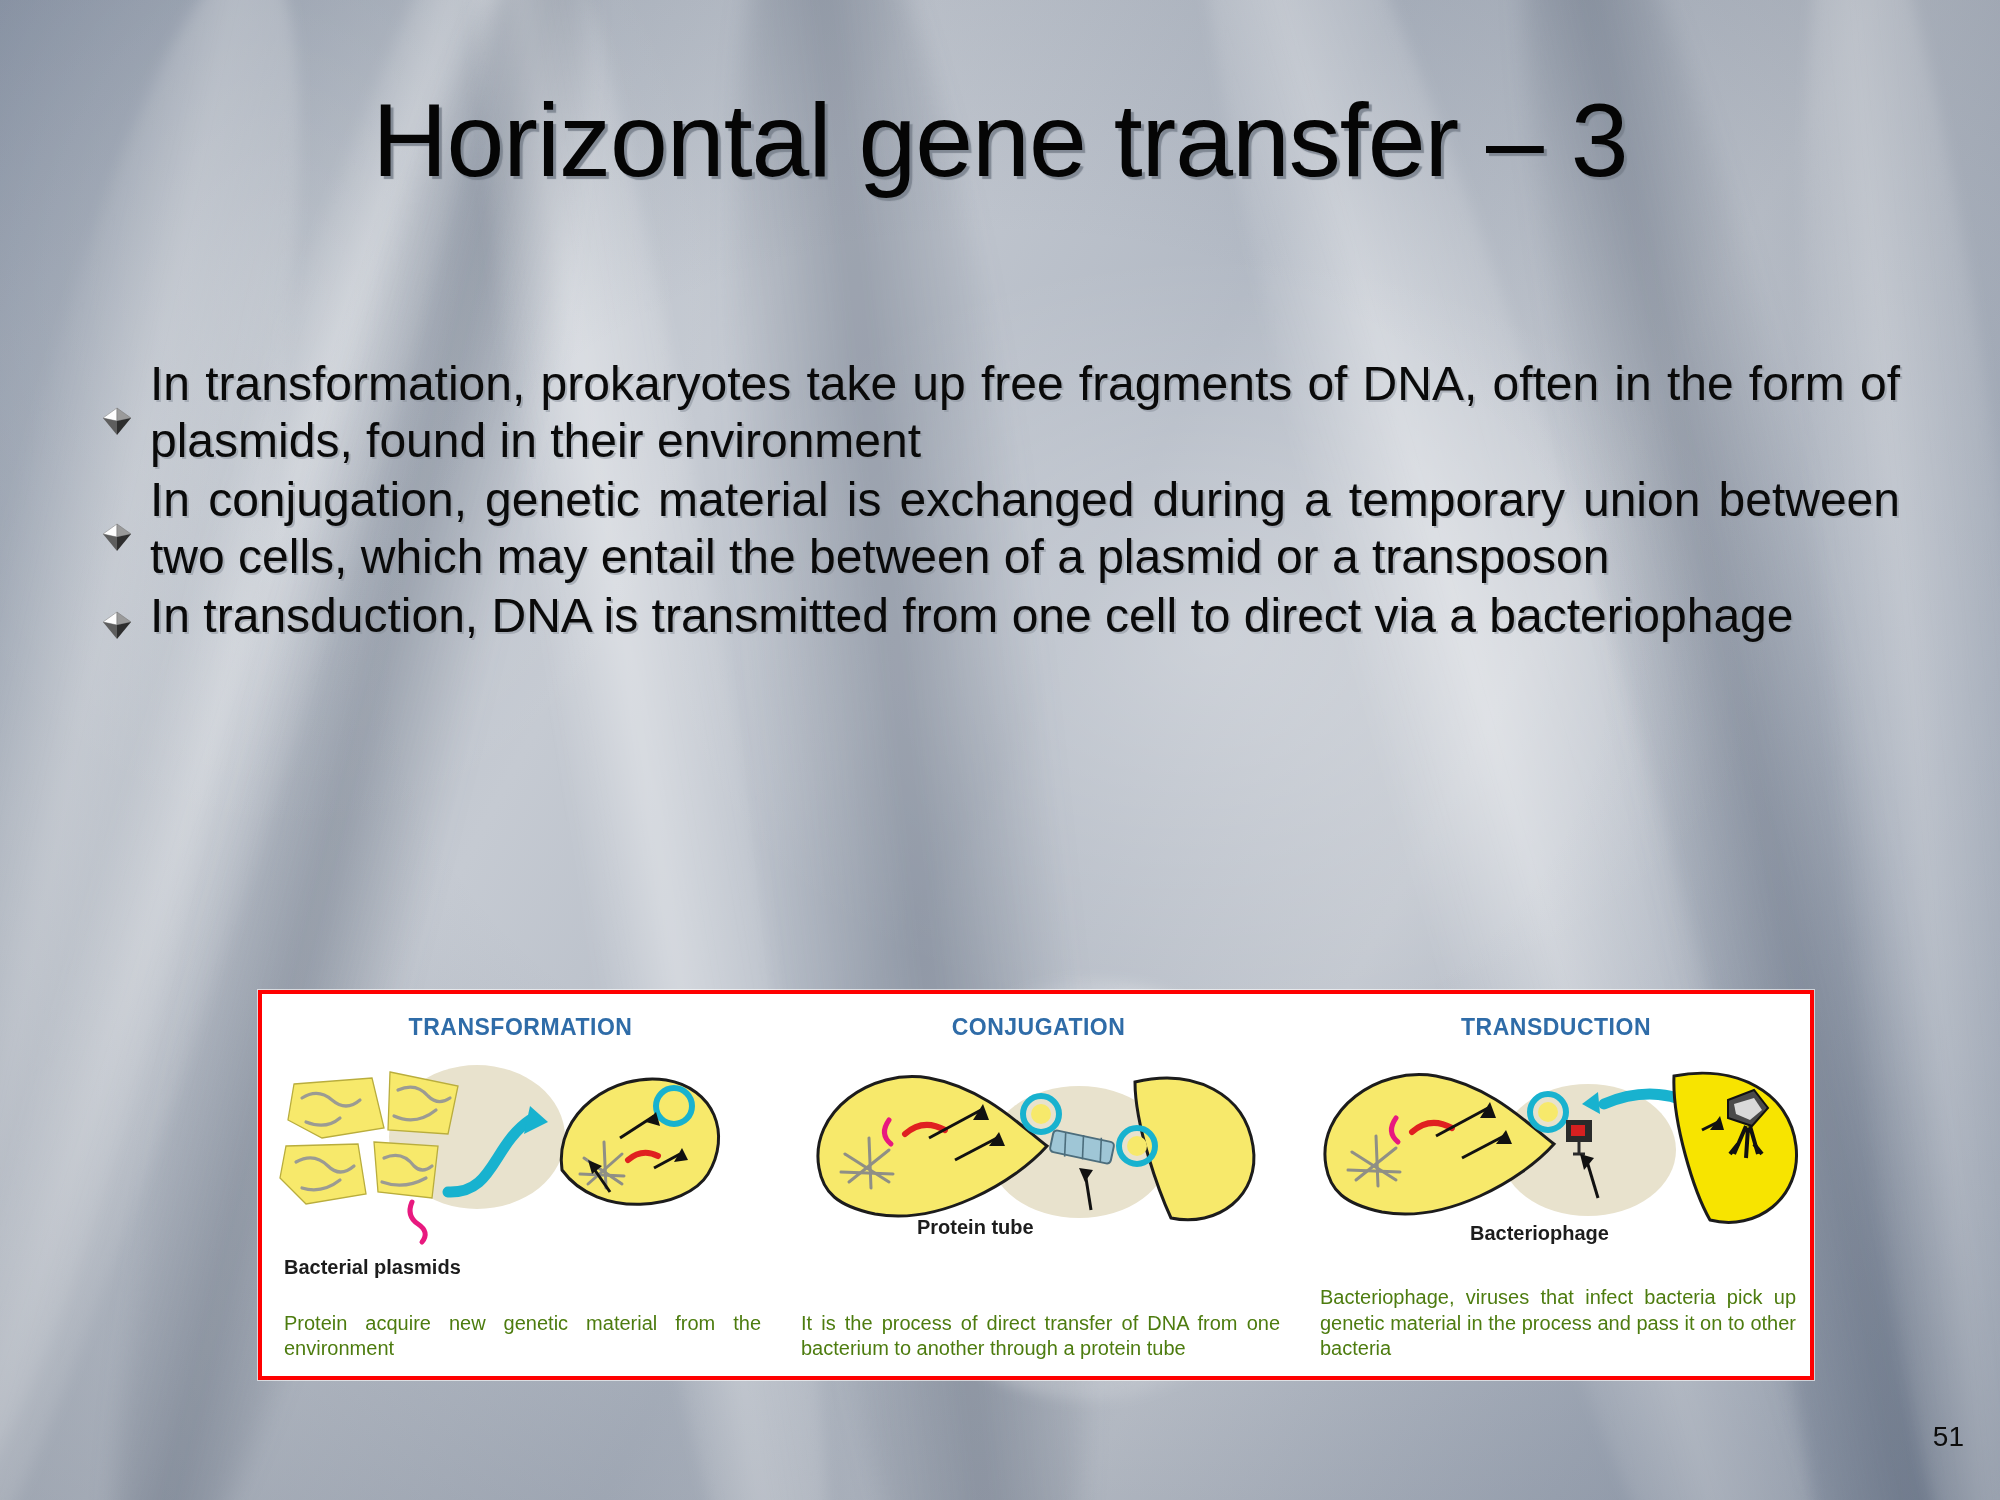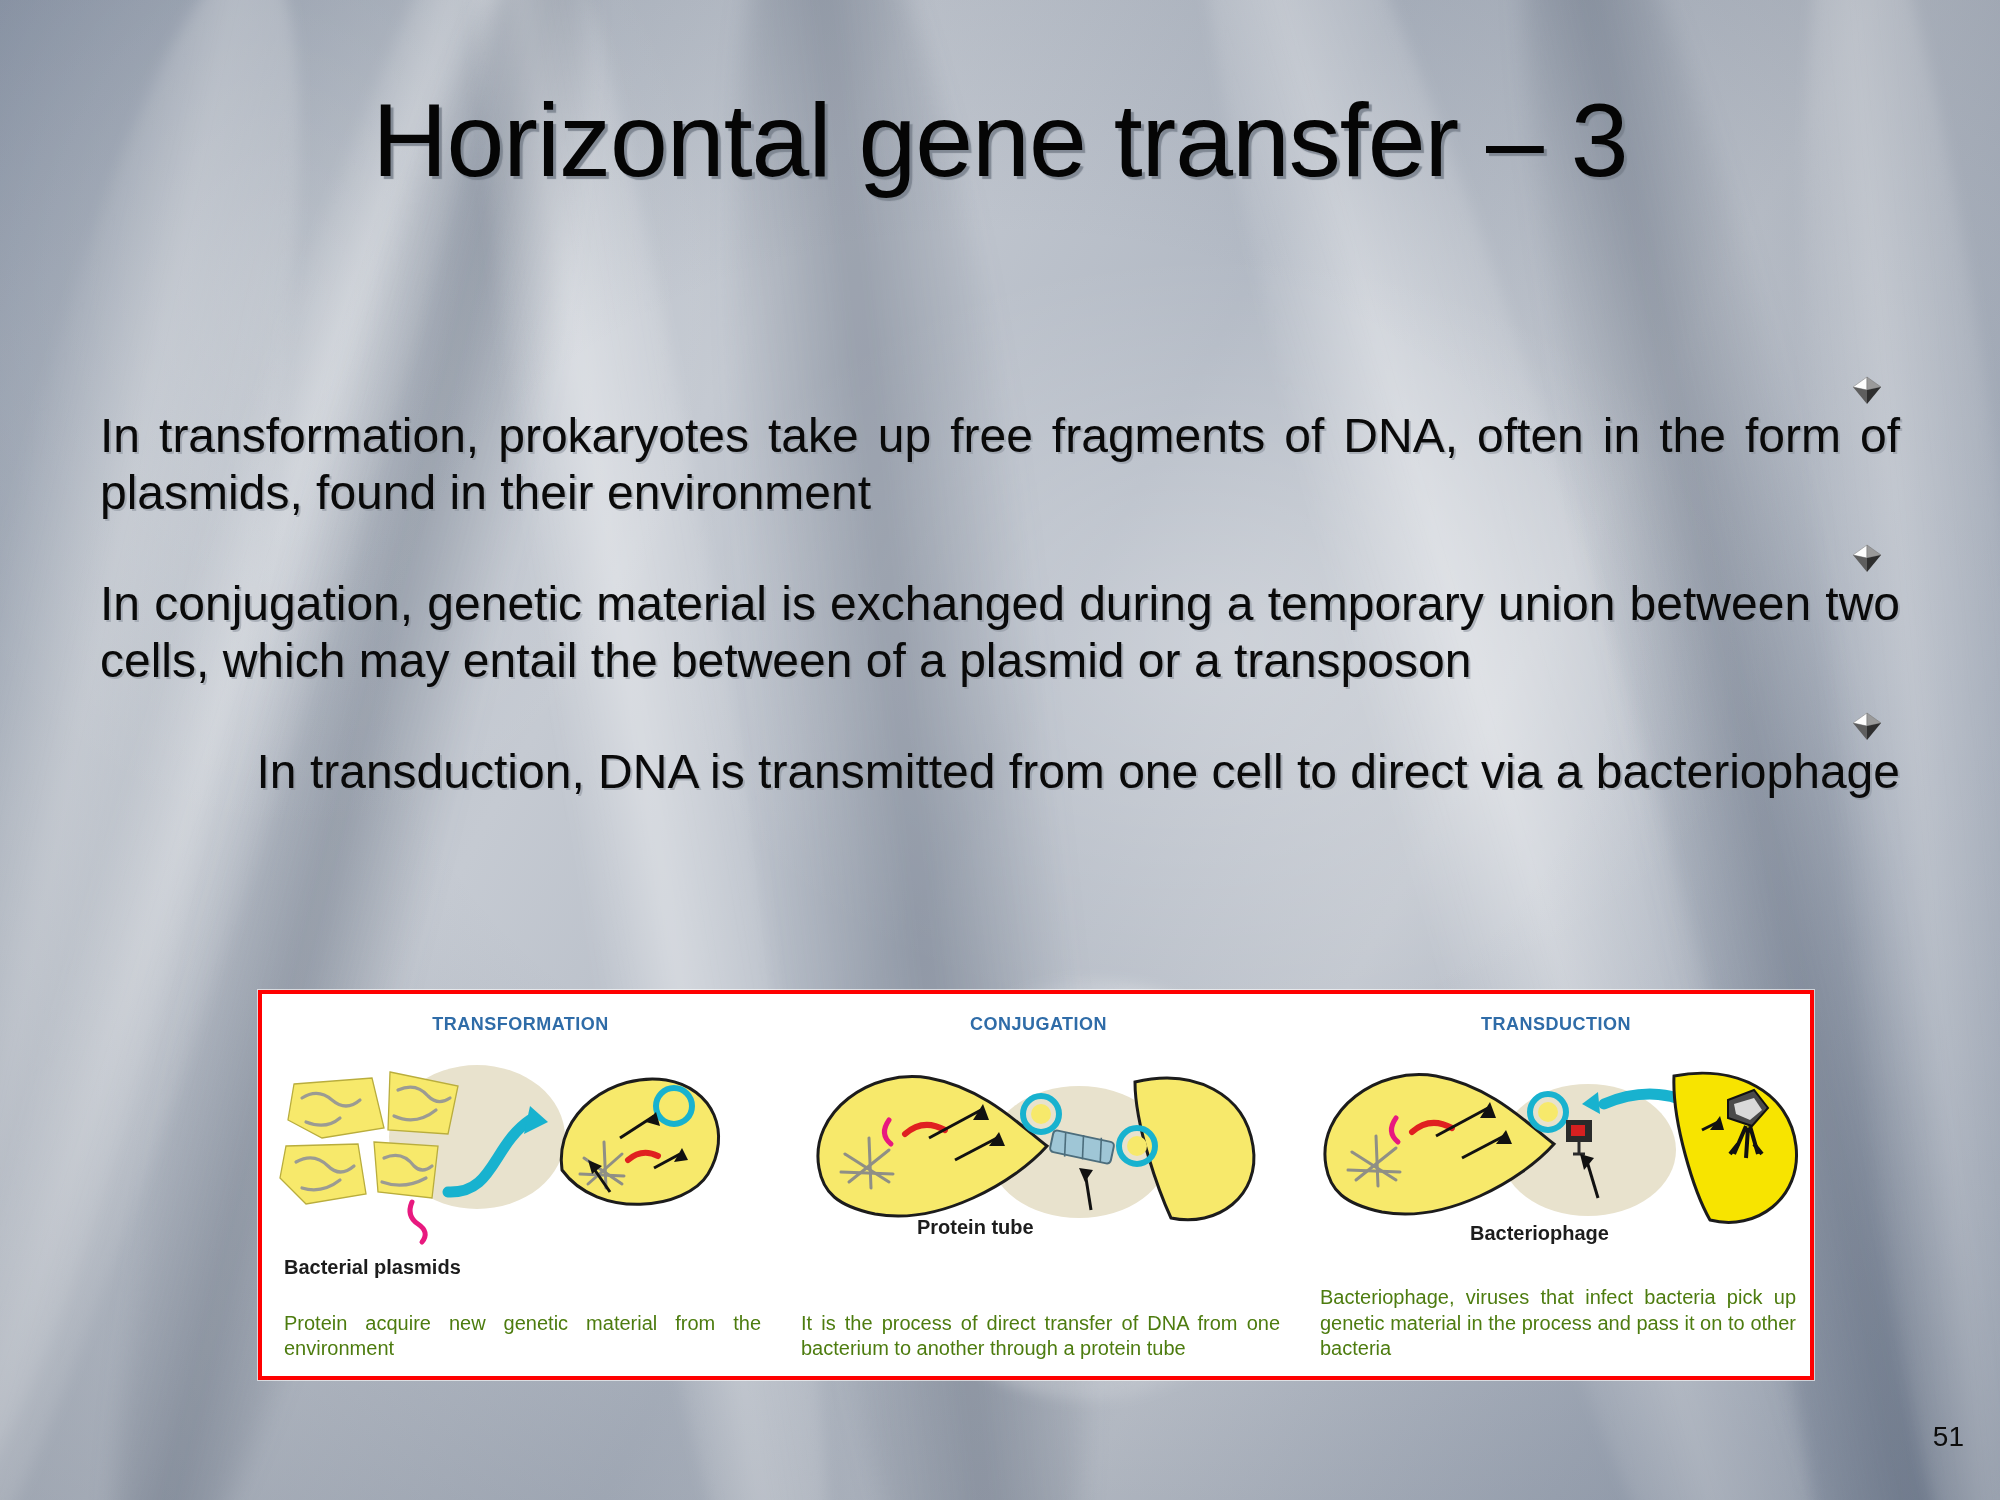--- a/index.html
+++ b/index.html
@@ -44,21 +44,21 @@
     text-align:center;
     font-size:104px; line-height:1.05; font-weight:400;
     color:#050505;
     letter-spacing:-1px;
     text-shadow: 3px 3px 1px rgba(120,128,140,.85);
     white-space:nowrap;
   }
 
   
   #body { position:absolute; left:100px; top:355px; width:1800px; }
-  .bullet-row { display:flex; align-items:flex-end; margin-bottom:2px;flex-direction:column; }
+  .bullet-row { display:flex; align-items:center; margin-bottom:2px; }
 
   .bullet-mark {
     flex:0 0 auto;
     width:34px; height:34px;
     margin-top:18px; margin-right:16px;
     position:relative;
   }
   .bullet-mark svg { display:block; }
 
   .bullet-text {
@@ -82,21 +82,21 @@
     overflow:hidden;
   }
   .panel { position:absolute; top:0; height:100%; }
   #p1 { left:0;     width:517px; }
   #p2 { left:517px; width:519px; }
   #p3 { left:1036px;width:516px; }
 
   .panel-title {
     position:absolute; top:20px; width:100%;
     text-align:center;
-    font-size:18px; font-weight:700;
+    font-size:23px; font-weight:700;
     letter-spacing:.5px;
     color:#2f6ca8;
     font-family:"Liberation Sans", sans-serif;
   }
   .panel-caption {
     position:absolute; bottom:14px; left:22px; right:18px;
     font-size:20px; line-height:1.28;
     color:#4d7c0f;
     text-align:justify;
   }

